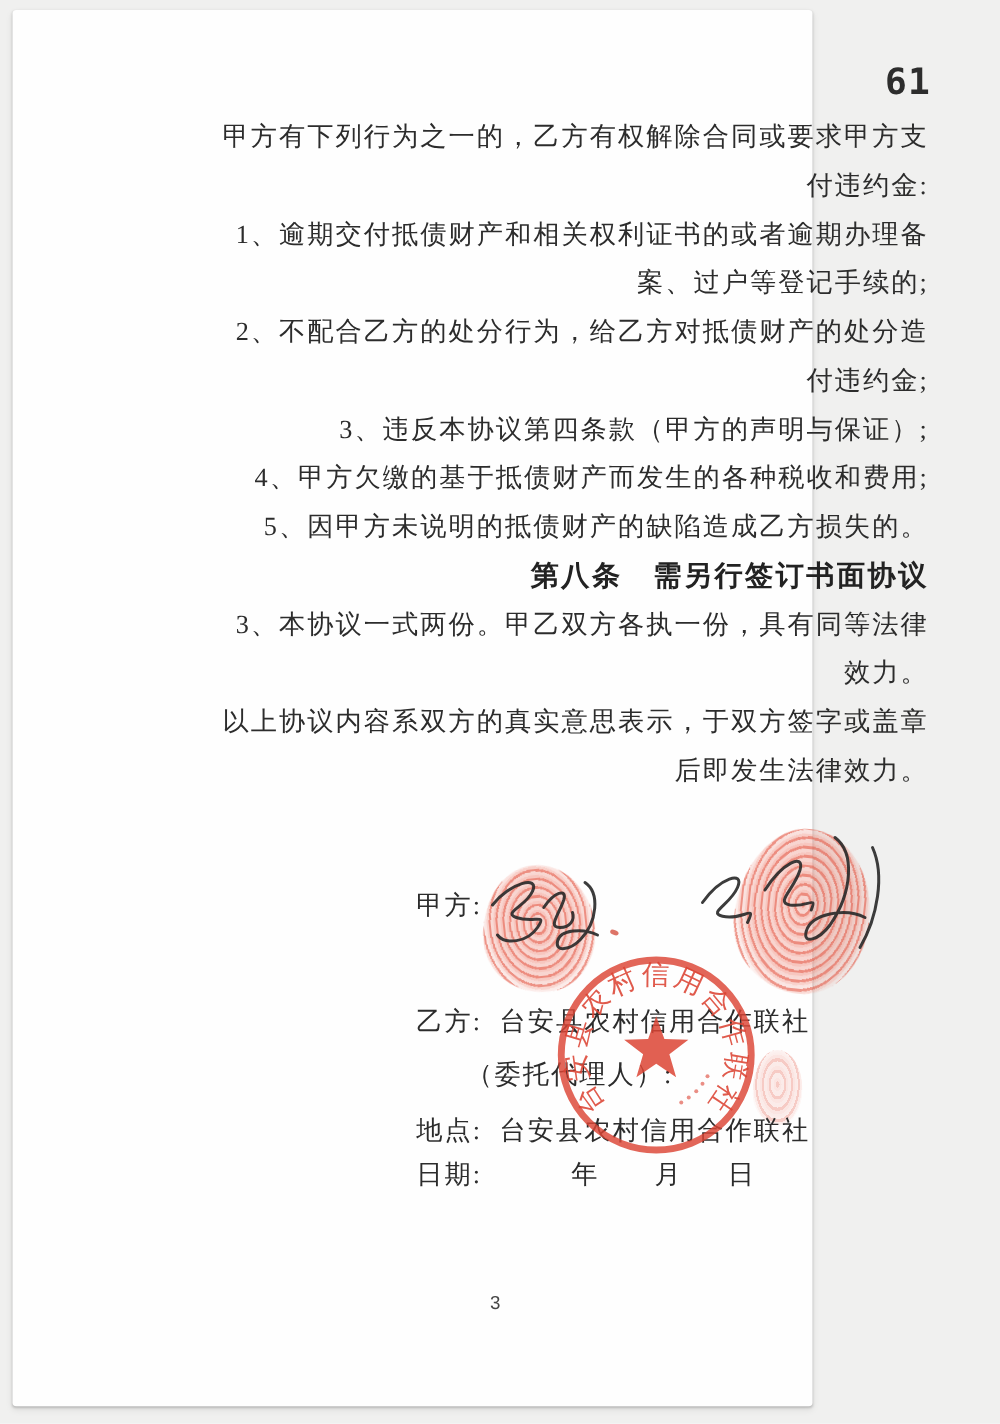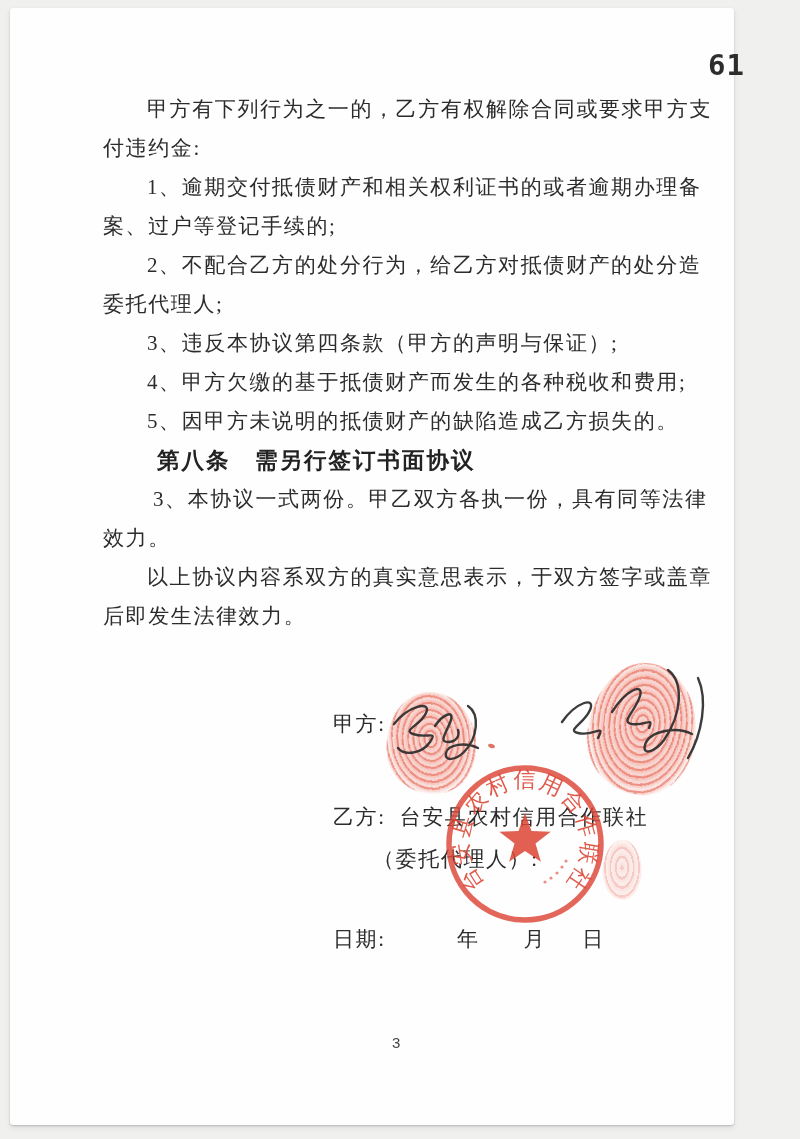--- a/index.html
+++ b/index.html
@@ -5,24 +5,25 @@
   html,body{margin:0;padding:0;}
   body{
     width:800px;height:1139px;
     background:#f0f0ef;
     position:relative;
     font-family:"Liberation Serif","DejaVu Serif",serif;
     overflow:hidden;
   }
   .page{
     position:absolute;left:10px;top:8px;
-    width:724px;height:1117px;
+    width:640px;height:1117px;
     background:#fefefe;
     border-radius:3px;
     box-shadow:0 1px 2px rgba(0,0,0,.18),0 3px 6px rgba(0,0,0,.08);
+    text-align:right;
   }
   
   .stamp-num{
     position:absolute;left:698px;top:40px;
     font-family:"DejaVu Sans Mono","Liberation Mono",monospace;
     font-size:29px;font-weight:600;color:#2d2d2d;letter-spacing:1px;
   }
   
   .body-text{
     position:absolute;left:93px;top:82px;width:640px;
@@ -85,21 +86,21 @@
 <div class="page">
 
   <div class="stamp-num">61</div>
 
   <div class="body-text">
     <div class="line ind">甲方有下列行为之一的，乙方有权解除合同或要求甲方支</div>
     <div class="line">付违约金:</div>
     <div class="line ind">1、逾期交付抵债财产和相关权利证书的或者逾期办理备</div>
     <div class="line">案、过户等登记手续的;</div>
     <div class="line ind">2、不配合乙方的处分行为，给乙方对抵债财产的处分造</div>
-    <div class="line">委托代理人;</div>
+    <div class="line">付违约金;</div>
     <div class="line ind">3、违反本协议第四条款（甲方的声明与保证）;</div>
     <div class="line ind">4、甲方欠缴的基于抵债财产而发生的各种税收和费用;</div>
     <div class="line ind">5、因甲方未说明的抵债财产的缺陷造成乙方损失的。</div>
     <div class="line hd">第八条　需另行签订书面协议</div>
     <div class="line ind2">3、本协议一式两份。甲乙双方各执一份，具有同等法律</div>
     <div class="line">效力。</div>
     <div class="line ind">以上协议内容系双方的真实意思表示，于双方签字或盖章</div>
     <div class="line">后即发生法律效力。</div>
   </div>
 
@@ -126,20 +127,23 @@
   </svg>
 
   <div class="sig-row row-partyb">
     <span>乙方:</span><span class="val">台安县农村信用合作联社</span>
   </div>
 
   <div class="sig-row row-agent">
     <span>（委托代理人）:</span>
   </div>
 
+  <div class="sig-row row-place">
+    <span>地点:</span><span class="val">台安县农村信用合作联社</span>
+  </div>
 
   <div class="sig-row row-date">
     <span class="lbl">日期:</span><span class="u-year">年</span><span class="u-month">月</span><span class="u-day">日</span>
   </div>
 
   <svg class="seal" viewBox="0 0 168 168">
     <circle cx="84" cy="84" r="76" fill="none" stroke="#dc4434" stroke-width="5.5" opacity="0.82"></circle>
     <defs>
       <path id="sealArc" d="M 43.7,124.3 A 57,57 0 1 1 124.3,124.3" fill="none"></path>
     </defs>

